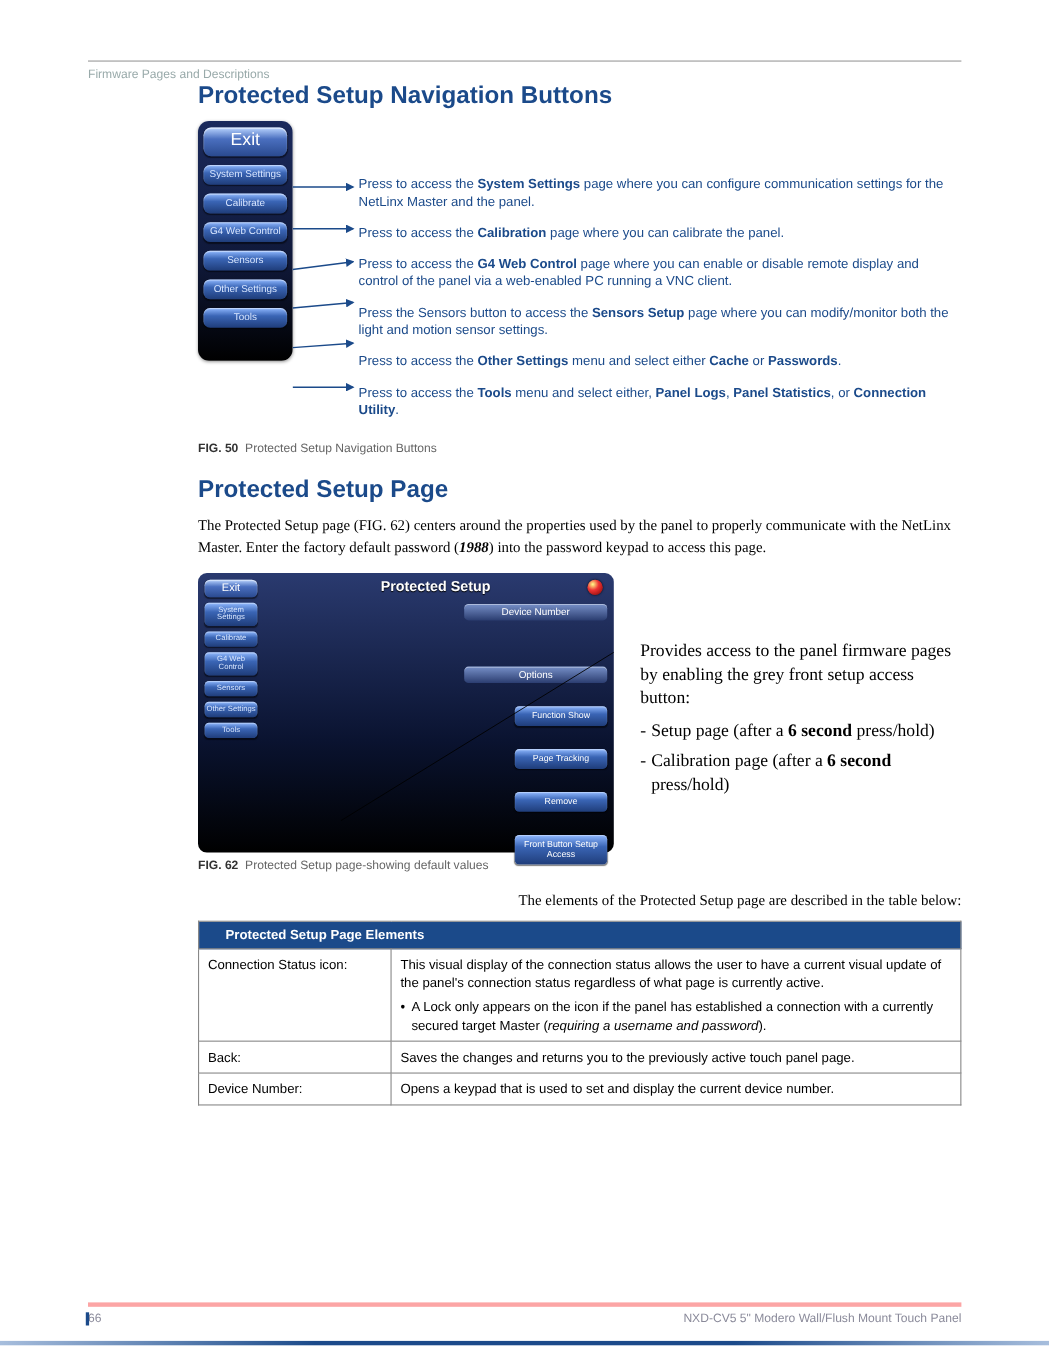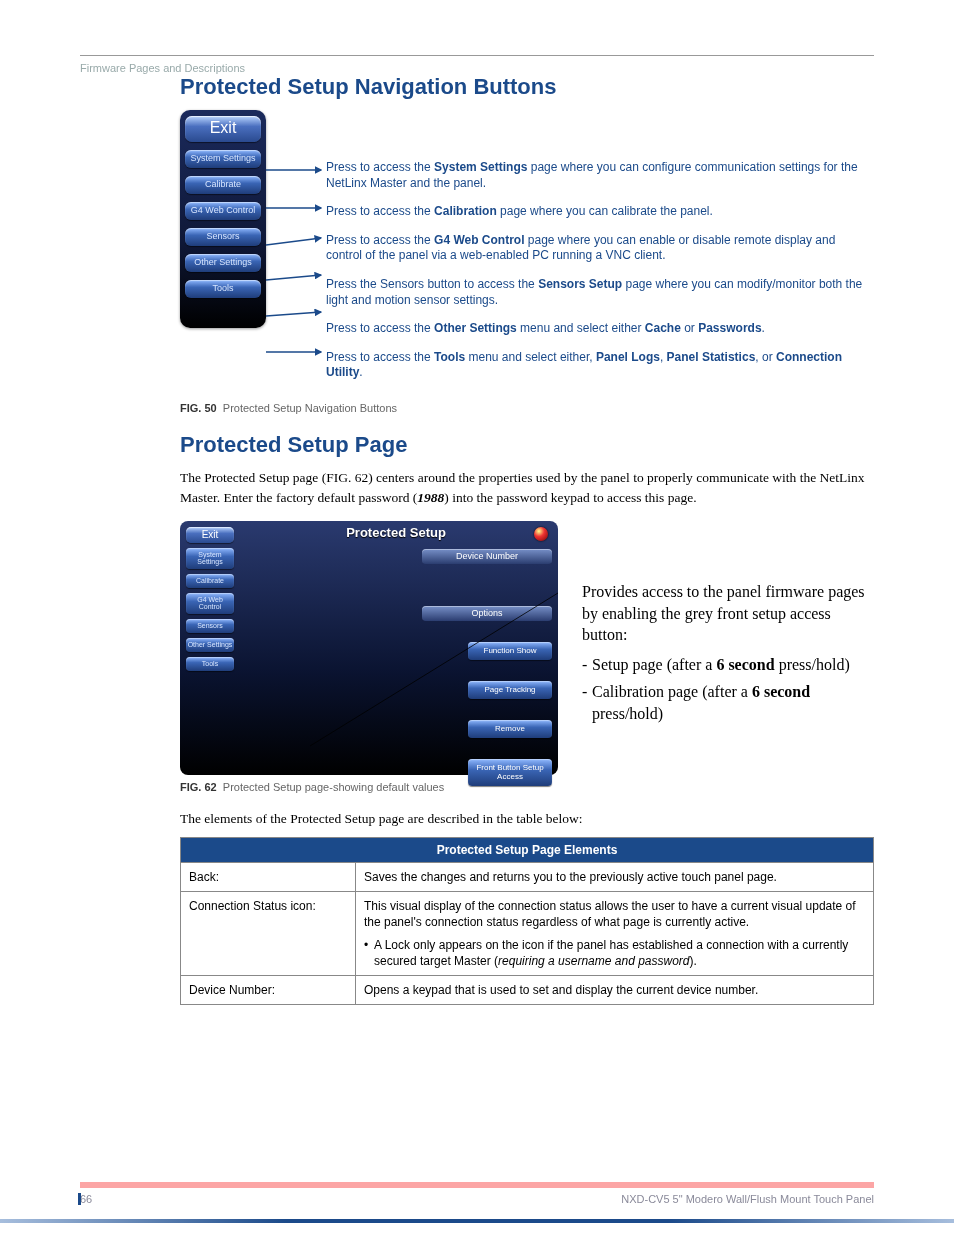--- a/index.html
+++ b/index.html
@@ -138,30 +138,30 @@
   .setup-col { flex:1; padding-top:22px; display:flex; flex-direction:column; gap:21px; align-items:flex-end;}
   .section-hdr { background: linear-gradient(#7790c8,#2b3d70); color:#fff; font-family:Arial; font-size:9px; text-align:center;
     width:130px; padding:2px 0 3px; border-radius:4px; box-shadow: inset 0 1px 0 rgba(255,255,255,.4);}
   .blank-field { width:130px; height:14px; background: linear-gradient(#c9a0b8,#a0506a); border-radius:4px; box-shadow: inset 0 1px 2px rgba(0,0,0,.4);}
   .sm-btn { background: linear-gradient(#8fb8ff,#3a65b5 40%,#1f3d7a); color:#fff; font-family:Arial; font-size:8px; text-align:center;
     border-radius:4px; padding:4px 0 5px; width:84px; box-shadow: inset 0 1px 1px rgba(255,255,255,.4), 0 1px 1px rgba(0,0,0,.5);}
   .fig62-callout { flex:1; font-family:Liberation Serif, serif; font-size:16px; line-height:1.35; padding-top:60px;}
   .fig62-callout ul { list-style:none; margin-top:8px;}
   .fig62-callout li { position:relative; padding-left:10px; margin-bottom:6px;}
   .fig62-callout li::before { content:"-"; position:absolute; left:0;}
-  .elements-intro { font-size:13.5px; margin-bottom:10px;}
+  .elements-intro { font-size:13.5px; margin-bottom:10px;text-align:right;}
   .el-table { width:100%; border-collapse:collapse; font-family:Arial; font-size:12px;}
-  .el-table th { background:#1b4a8a; color:#fff; text-align:center; font-weight:bold; padding:5px 8px; border:1px solid #888;}
+  .el-table th { background:#1b4a8a; color:#fff; text-align:left; font-weight:bold; padding:5px 24px; border:1px solid #888;}
   .el-table td { border:1px solid #888; padding:6px 8px; vertical-align:top; line-height:1.35;}
   .el-table .col1 { width:175px;}
   .bullet-row { padding-left:10px; position:relative;}
   .bullet-row::before { content:"•"; position:absolute; left:0;}
   .footer {
     position:absolute; bottom:30px; left:80px; right:80px;
-    border-top:6px solid #fca5a5; padding-top:5px;
+    border-top:4px solid #fca5a5; padding-top:5px;
     display:flex; justify-content:space-between;
     font-family:Arial; font-size:11px; color:#8a8a9a;
   }
   .footer .bar { position:absolute; left:-2px; top:5px; width:3px; height:12px; background:#1b4a8a;}
   .bottom-stripe { position:absolute; bottom:12px; left:0; right:0; height:4px; background:linear-gradient(90deg,#a7bedd,#1b4a8a 30%,#1b4a8a 70%,#a7bedd);}
   .line-svg { position:absolute; pointer-events:none;}
 </style>
 </head>
 <body>
 
@@ -254,29 +254,29 @@
     <div class="fig-caption"><b>FIG. 62</b>&nbsp;&nbsp;<span>Protected Setup page-showing default values</span></div>
 
     <p class="elements-intro">The elements of the Protected Setup page are described in the table below:</p>
 
     <table class="el-table">
       <tbody>
           <tr>
             <th colspan="2">Protected Setup Page Elements</th>
           </tr>
       <tr>
-        <td class="col1">Back:</td>
-        <td>Saves the changes and returns you to the previously active touch panel page.</td>
-      </tr>
-      <tr>
         <td class="col1">Connection Status icon:</td>
         <td>
           <div>This visual display of the connection status allows the user to have a current visual update of the panel's connection status regardless of what page is currently active.</div>
           <div class="bullet-row" style="margin-top:6px"><span>A Lock only appears on the icon if the panel has established a connection with a currently secured target Master (</span><i>requiring a username and password</i><span>).</span></div>
         </td>
+      </tr>
+      <tr>
+        <td class="col1">Back:</td>
+        <td>Saves the changes and returns you to the previously active touch panel page.</td>
       </tr>
       <tr>
         <td class="col1">Device Number:</td>
         <td>Opens a keypad that is used to set and display the current device number.</td>
       </tr>
     </tbody>
       </table>
   </div>
 
   <div class="footer">

